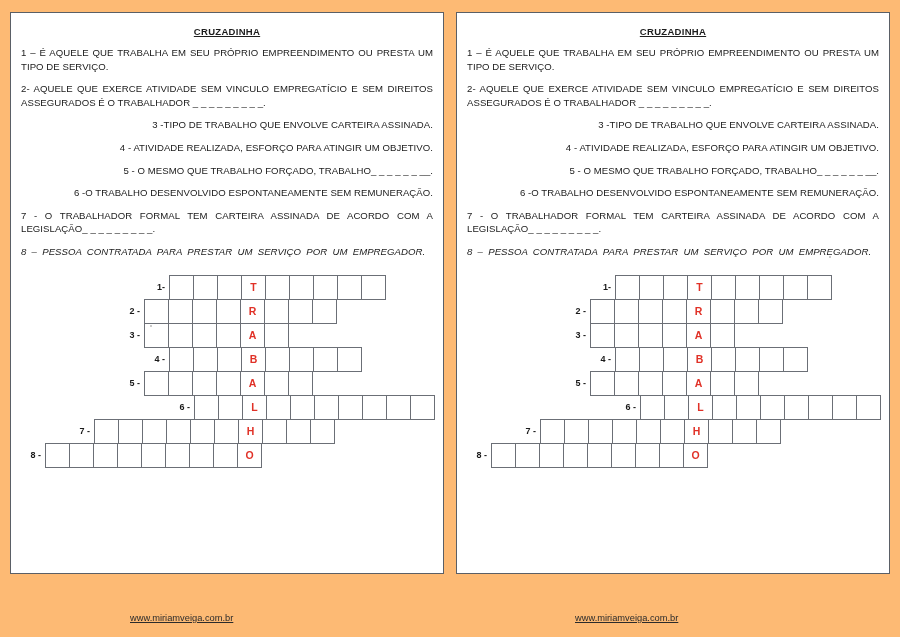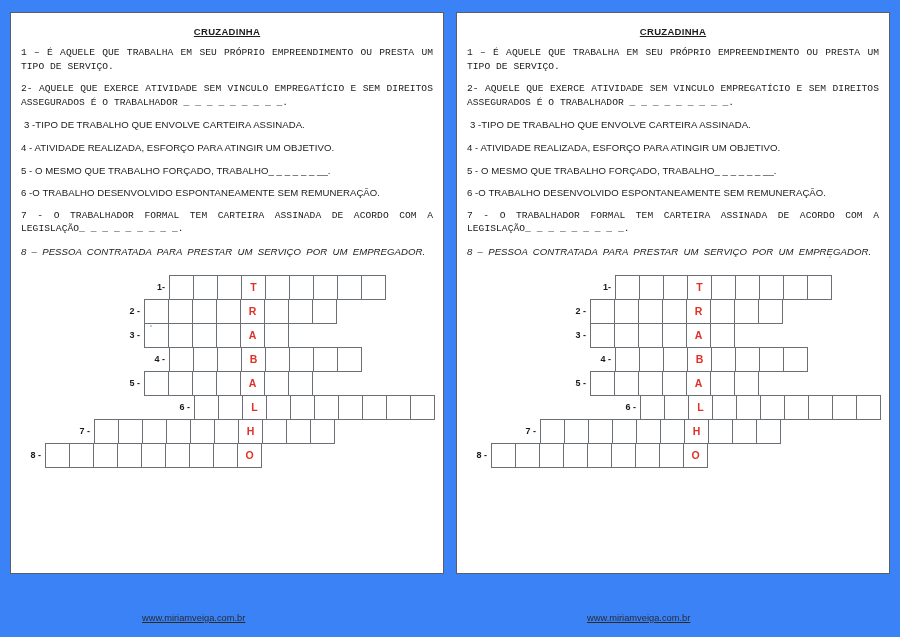--- a/index.html
+++ b/index.html
@@ -5,21 +5,21 @@
   * { box-sizing: border-box; }
   html, body {
     margin: 0; padding: 0;
     width: 900px; height: 637px;
     background: #ffffff;
     font-family: "Liberation Sans", sans-serif;
   }
   .page {
     position: relative;
     width: 900px; height: 637px;
-    background: #3b82f6;
+    background: #fdba74;
     overflow: hidden;
   }
   .panels {
     display: flex;
     gap: 12px;
     padding: 12px 10px 0 10px;
   }
   .panel {
     position: relative;
     width: 434px;
@@ -36,22 +36,23 @@
     text-decoration: underline;
     color: #1d1d1d;
     margin: 5px 0 9px 0;
   }
   .clue {
     font-size: 9.6px;
     line-height: 1.42;
     color: #1a1a1a;
     margin: 0 0 9px 0;
     letter-spacing: 0.05px;
-  }
-  .clue.justify { text-align: justify; font-family: Liberation Mono, monospace; }
+    text-align: right;
+  }
+  .clue.justify { text-align: justify; }
   .clue.spaced {
     text-align: justify;
     text-align-last: left;
     word-spacing: 2.5px;
     font-style: italic;
   }
   .clue.indent { padding-left: 3px; }
 
   
   .grid-wrap {
@@ -88,21 +89,20 @@
     font-weight: bold;
     color: #e03127;
     background: transparent;
   }
   .footer {
     position: absolute;
     font-size: 9.3px;
     color: #2b2b2b;
     text-decoration: underline;
     bottom: 14px;
-    margin-left: 12px;
   }
   .footer.left  { left: 130px; }
   .footer.right { left: 575px; }
   .speck {
     position: absolute;
     width: 2px; height: 2px;
     background: #b9b9b9;
     border-radius: 50%;
   }
 </style>

